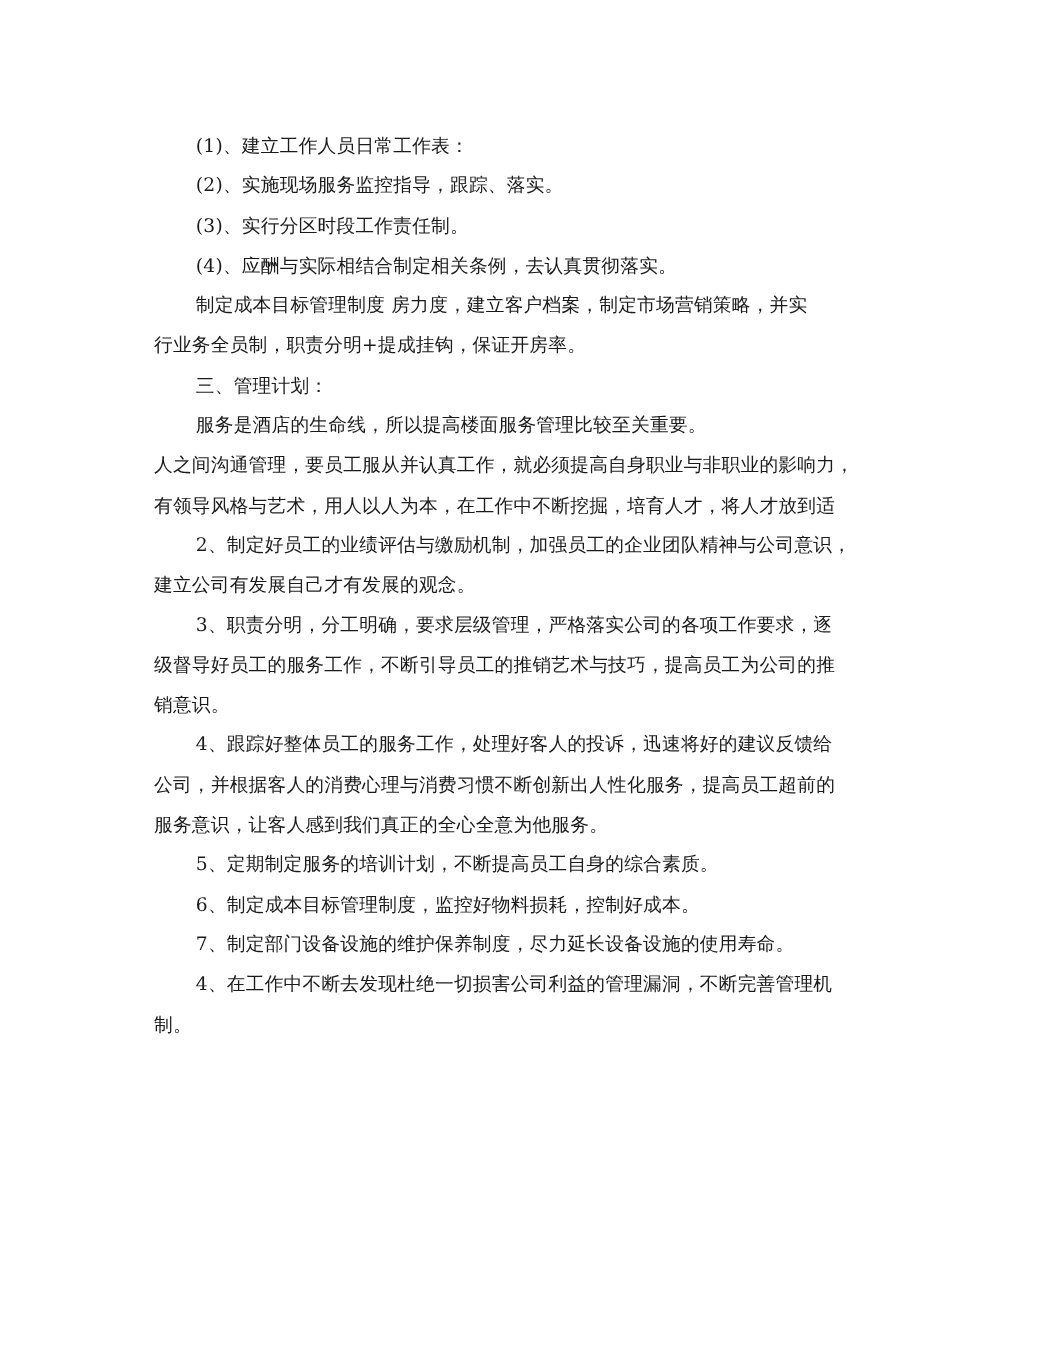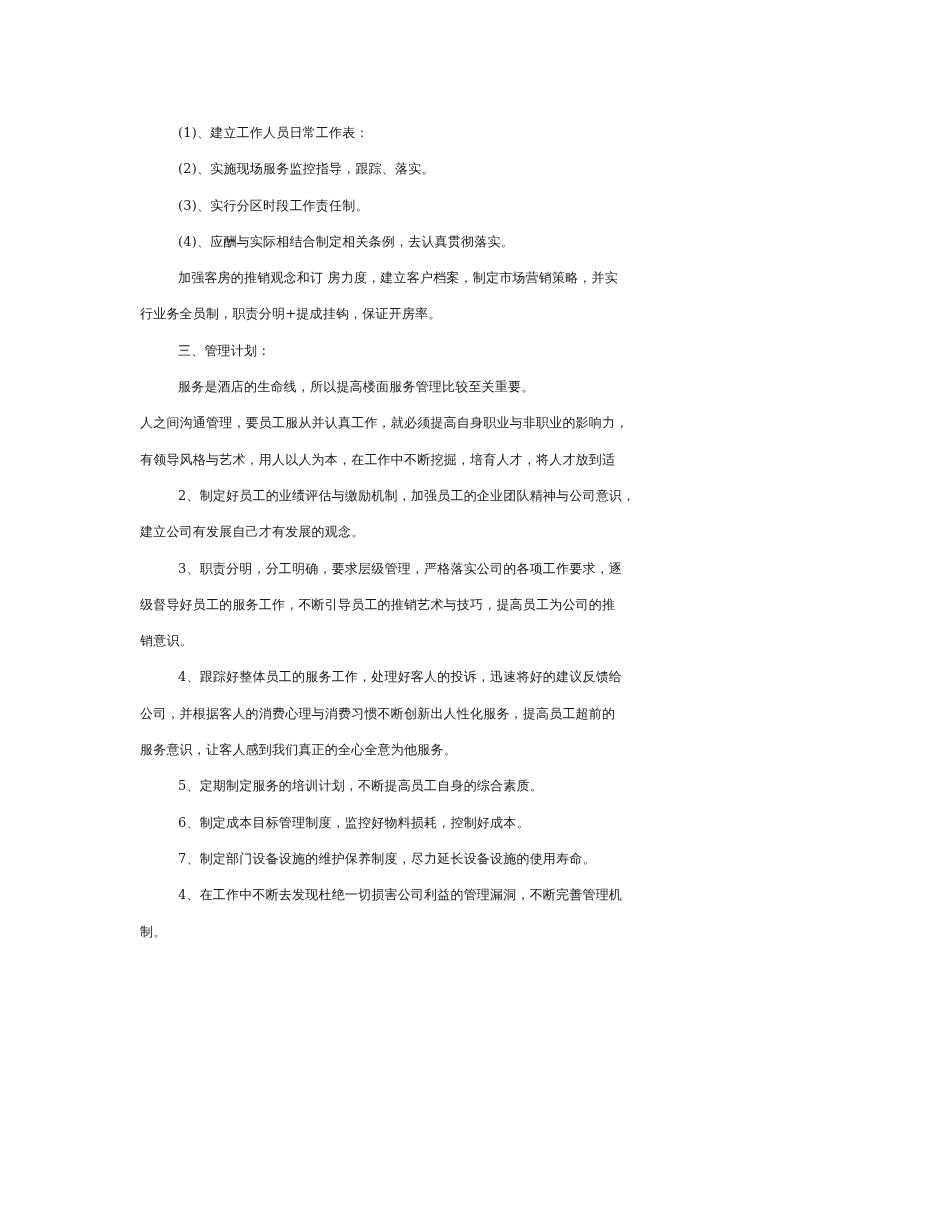--- a/index.html
+++ b/index.html
@@ -3,37 +3,37 @@
   <meta charset="utf-8">
   <style>
     html, body { margin: 0; padding: 0; background: #ffffff; }
     body { width: 950px; height: 1230px; position: relative; overflow: hidden; }
     .page {
       position: absolute;
       left: 140px;
       top: 115px;
       width: 666px;
       font-family: "DejaVu Serif", "Liberation Serif", serif;
-      font-size: 13px;
+      font-size: 17px;
       line-height: 36.3px;
       color: #1a1a1a;
       letter-spacing: 0.2px;
     }
     .line { display: block; white-space: nowrap; }
     .ind-line { padding-left: 38px; }
   </style>
 </head>
 <body>
 
 <div class="page">
   <span class="line ind-line">(1)、建立工作人员日常工作表：</span>
   <span class="line ind-line">(2)、实施现场服务监控指导，跟踪、落实。</span>
   <span class="line ind-line">(3)、实行分区时段工作责任制。</span>
   <span class="line ind-line">(4)、应酬与实际相结合制定相关条例，去认真贯彻落实。</span>
-  <span class="line ind-line">加强客房的推销观念和订 房力度，建立客户档案，制定市场营销策略，并实</span>
+  <span class="line ind-line">制定成本目标管理制度 房力度，建立客户档案，制定市场营销策略，并实</span>
   <span class="line">行业务全员制，职责分明+提成挂钩，保证开房率。</span>
   <span class="line ind-line">三、管理计划：</span>
   <span class="line ind-line">服务是酒店的生命线，所以提高楼面服务管理比较至关重要。</span>
   <span class="line">人之间沟通管理，要员工服从并认真工作，就必须提高自身职业与非职业的影响力，</span>
   <span class="line">有领导风格与艺术，用人以人为本，在工作中不断挖掘，培育人才，将人才放到适</span>
   <span class="line ind-line">2、制定好员工的业绩评估与缴励机制，加强员工的企业团队精神与公司意识，</span>
   <span class="line">建立公司有发展自己才有发展的观念。</span>
   <span class="line ind-line">3、职责分明，分工明确，要求层级管理，严格落实公司的各项工作要求，逐</span>
   <span class="line">级督导好员工的服务工作，不断引导员工的推销艺术与技巧，提高员工为公司的推</span>
   <span class="line">销意识。</span>

